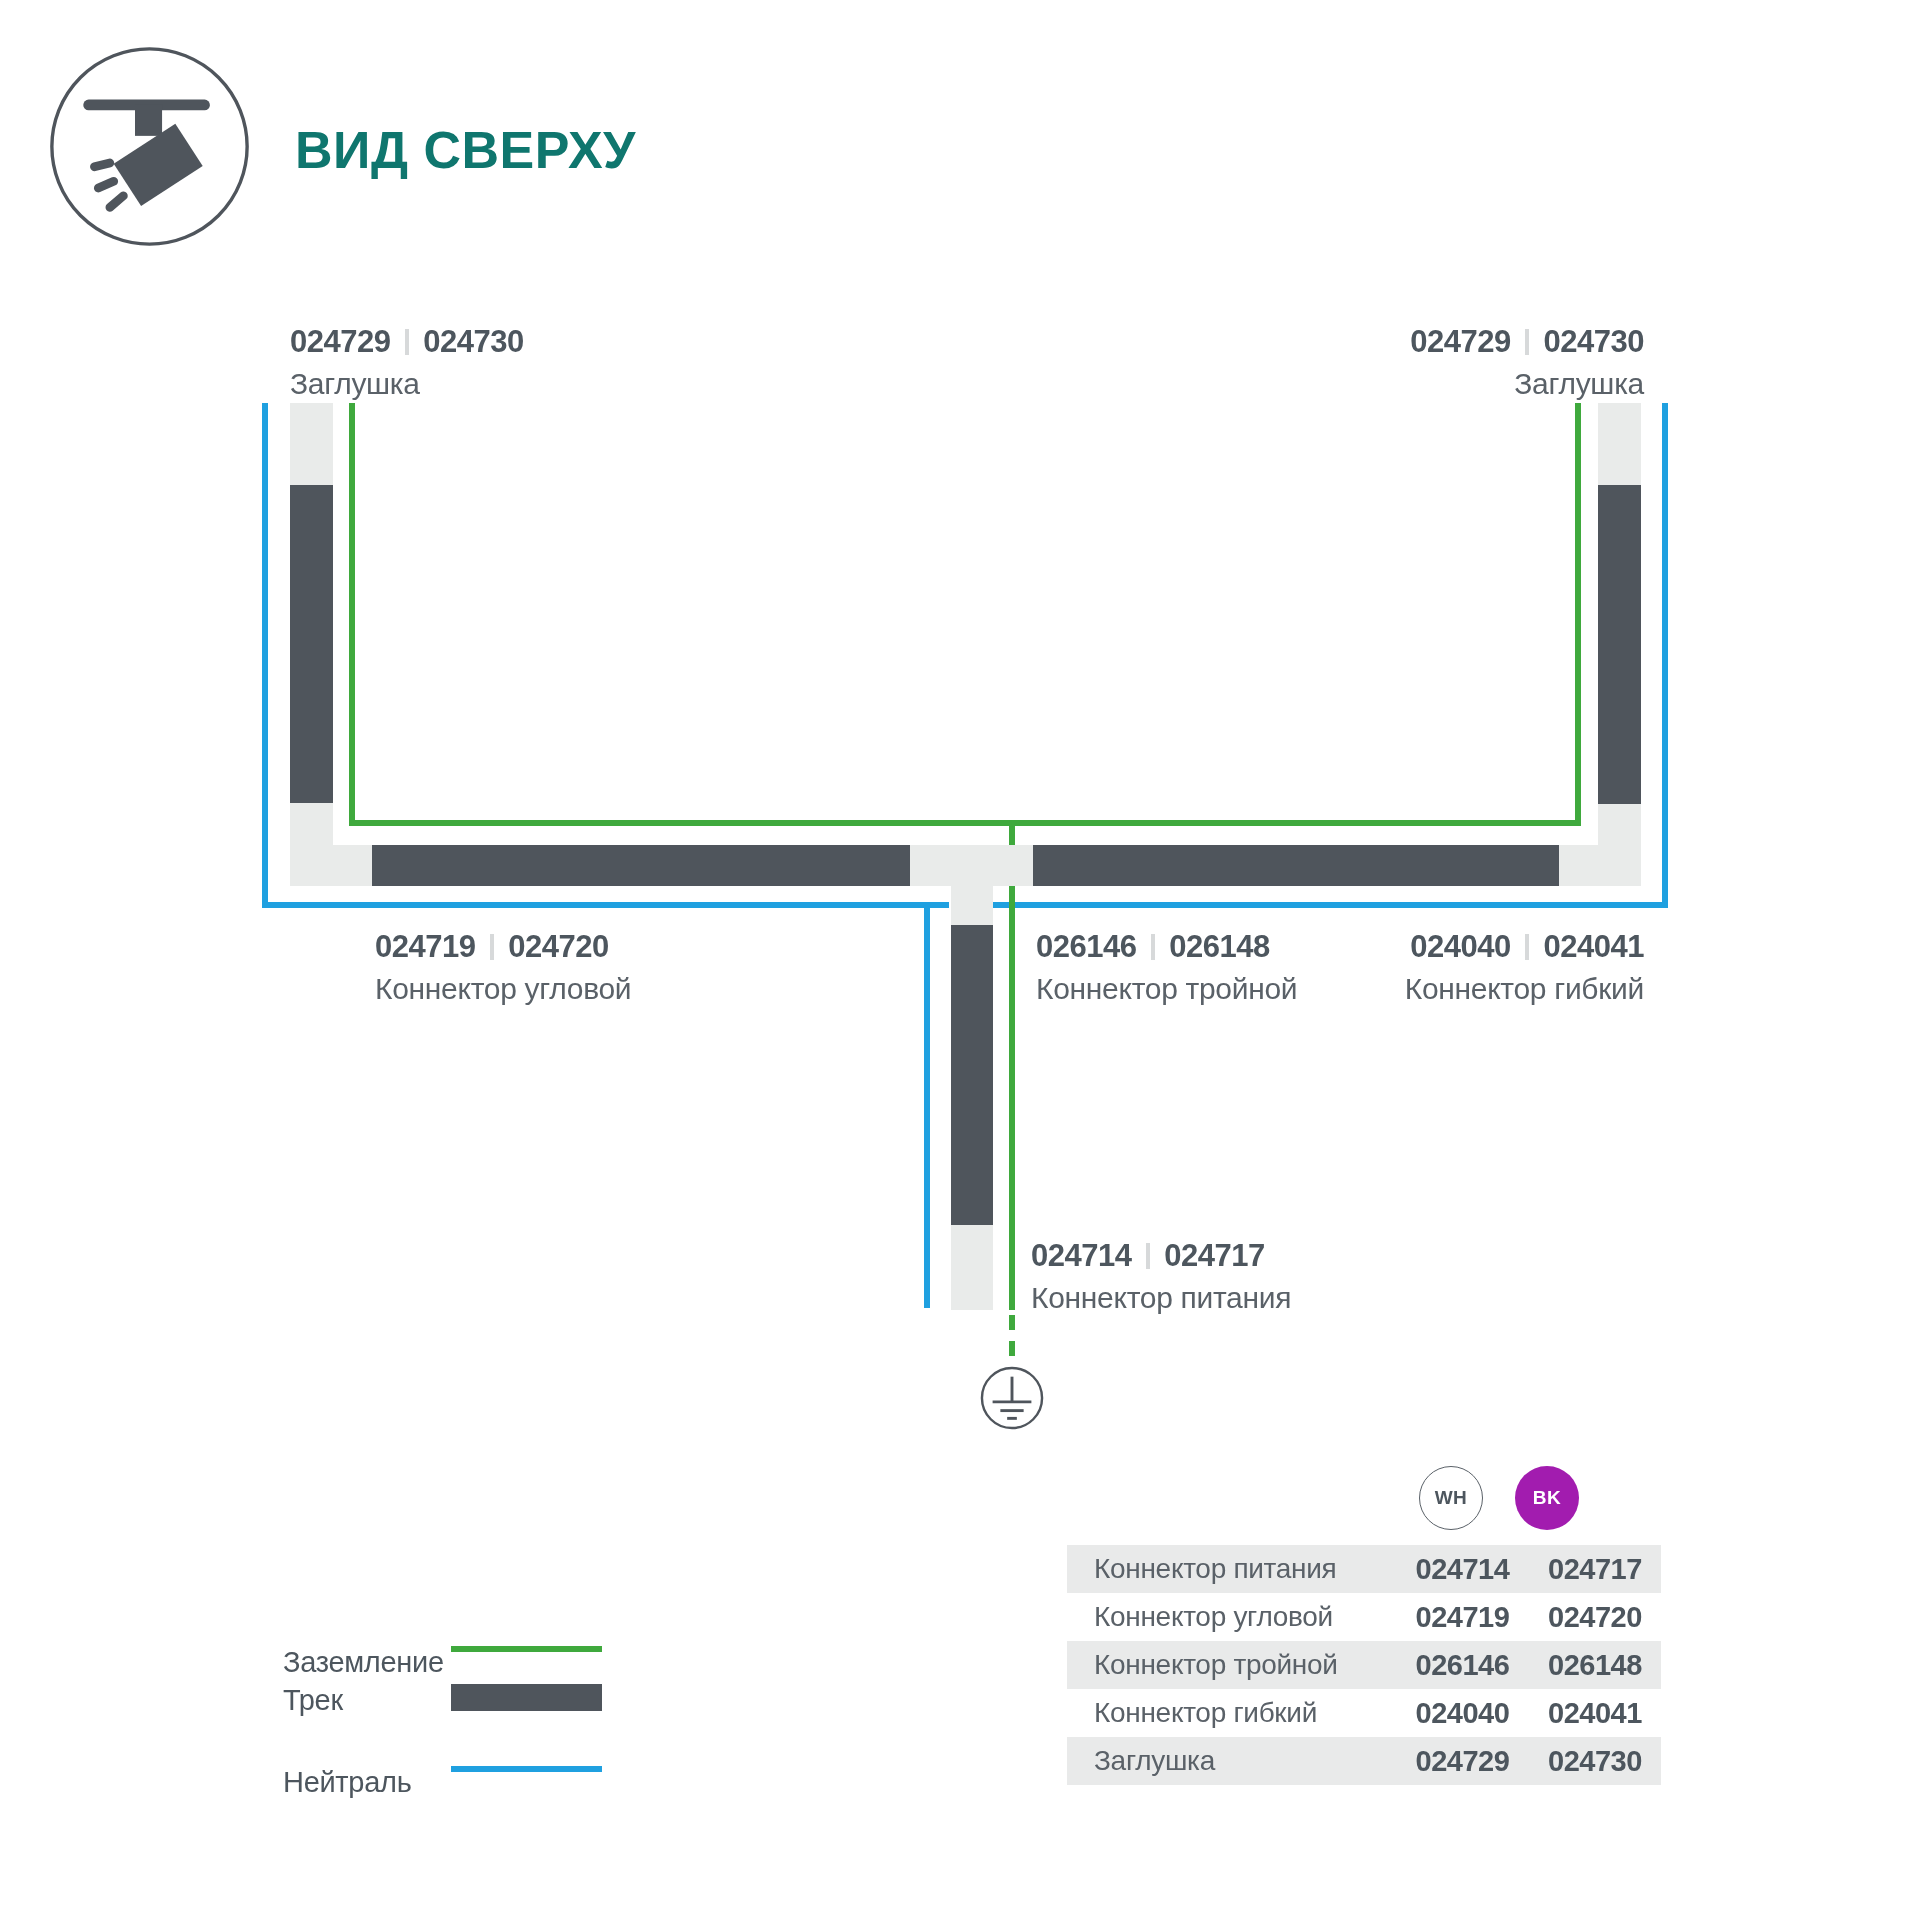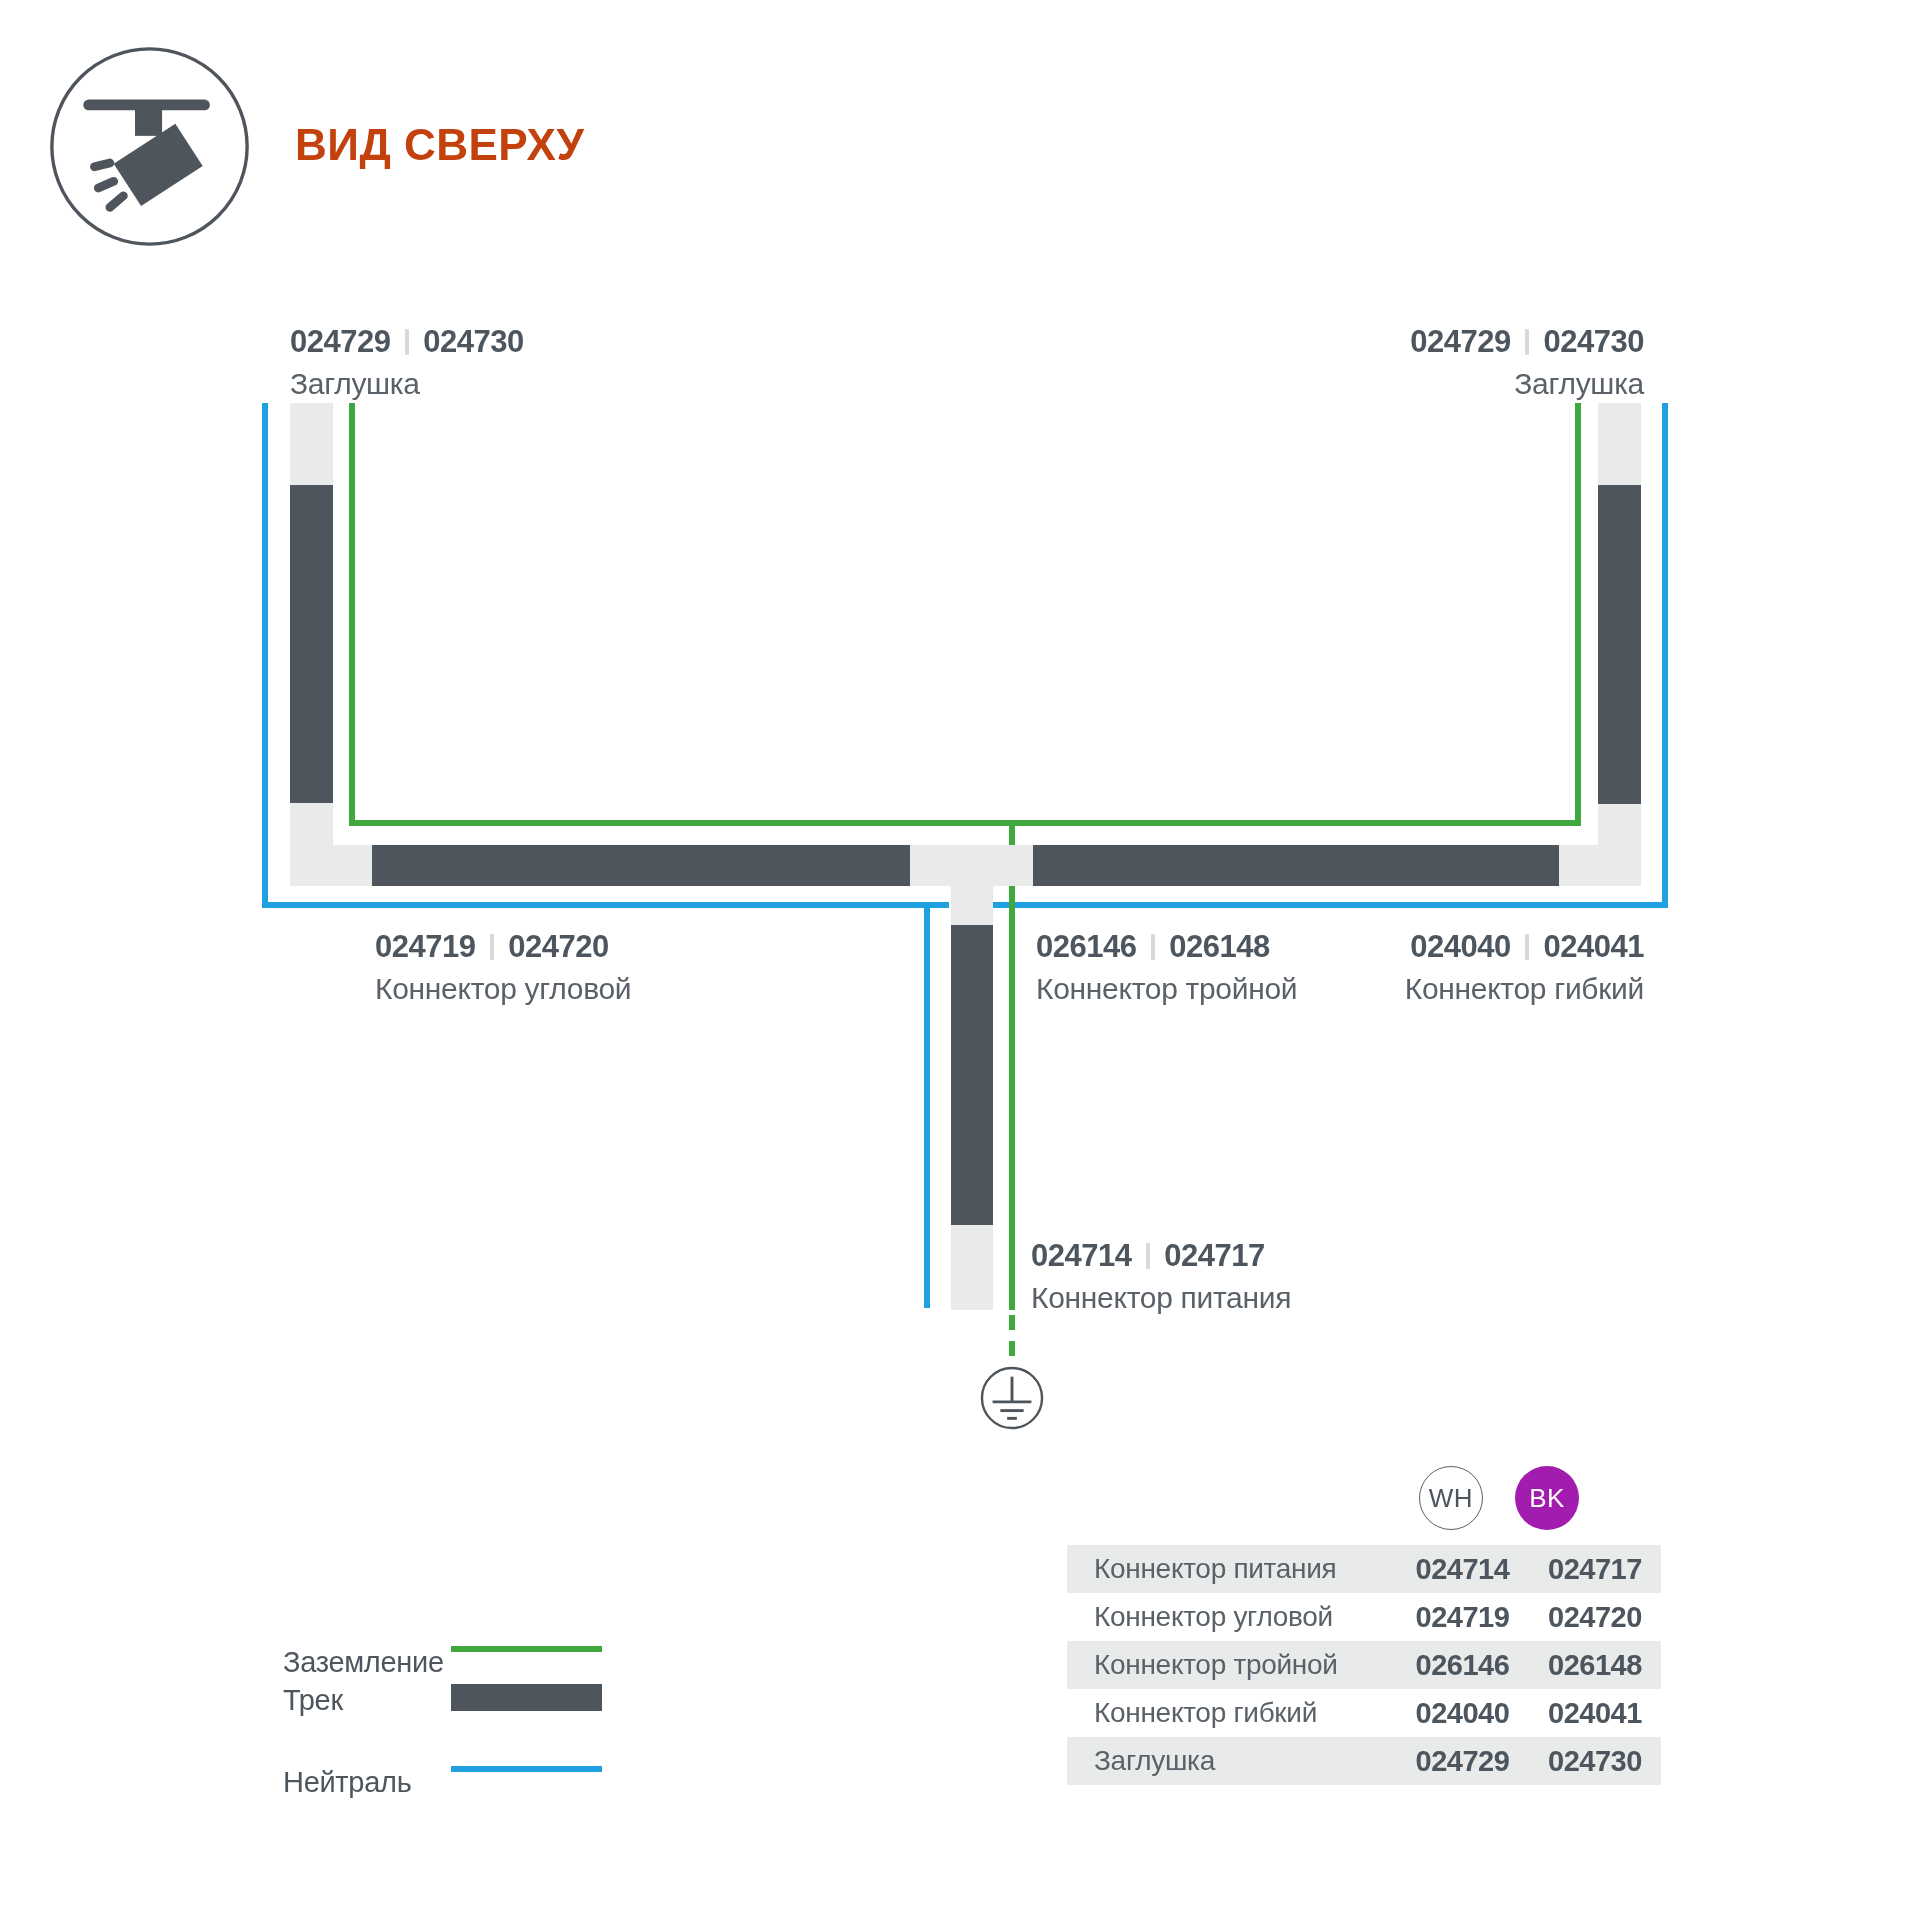--- a/index.html
+++ b/index.html
@@ -2,21 +2,21 @@
 <html><head>
 <meta charset="utf-8">
 <style>
   html,body{margin:0;padding:0;background:#ffffff;}
   body{width:1931px;height:1931px;position:relative;overflow:hidden;
        font-family:"Liberation Sans",sans-serif;color:#4D565E;}
   .abs{position:absolute;}
 
   
   .hdr-icon{left:48px;top:45px;width:203px;height:203px;}
-  .page-title{left:295px;top:120px;font-size:44px;font-weight:bold;letter-spacing:0.5px;color:#c2410c;}
+  .page-title{left:295px;top:120px;font-size:52px;font-weight:bold;letter-spacing:0.5px;color:#0f766e;}
 
   
   .track{background:#4F555C;}
   .conn{background:#E9EBEA;}
   .gline{background:#3FA93D;}
   .bline{background:#1FA0E0;}
   .gdash{background:repeating-linear-gradient(to bottom,#3FA93D 0 15.4px,transparent 15.4px 26px);}
 
   
   .part-label{position:absolute;}
@@ -37,21 +37,21 @@
   .swatch.line{height:5.8px;}
   .swatch.bar{height:27px;background:#4F555C;}
 
   
   .ptable{left:1067px;top:1545px;width:594px;}
   .trow{display:grid;grid-template-columns:27px 301px 135px 130px;height:48px;align-items:center;}
   .trow.alt{background:#E9EAEA;}
   .tname{grid-column:2;font-size:28px;color:#5A6168;letter-spacing:-0.3px;}
   .tnum{font-size:29px;font-weight:bold;text-align:center;color:#4D565E;letter-spacing:-0.5px;}
   .colcircle{width:64px;height:64px;border-radius:50%;display:flex;align-items:center;justify-content:center;
-             font-size:26px;font-weight:400;letter-spacing:0.5px;}
+             font-size:19px;font-weight:700;letter-spacing:0.5px;}
   .colcircle.wh{left:1419px;top:1466px;background:#fff;border:1.9px solid #5A6168;color:#4D565E;box-sizing:border-box;}
   .colcircle.bk{left:1515px;top:1466px;background:#a21caf;color:#fff;}
 </style>
 </head>
 <body>
 
 <div class="abs hdr-icon">
   <svg width="203" height="203" viewBox="0 0 210 210">
     <circle cx="105" cy="105" r="101" fill="#ffffff" stroke="#4F555C" stroke-width="3.5"></circle>
     <line x1="42" y1="62" x2="162" y2="62" stroke="#4F555C" stroke-width="11" stroke-linecap="round"></line>

